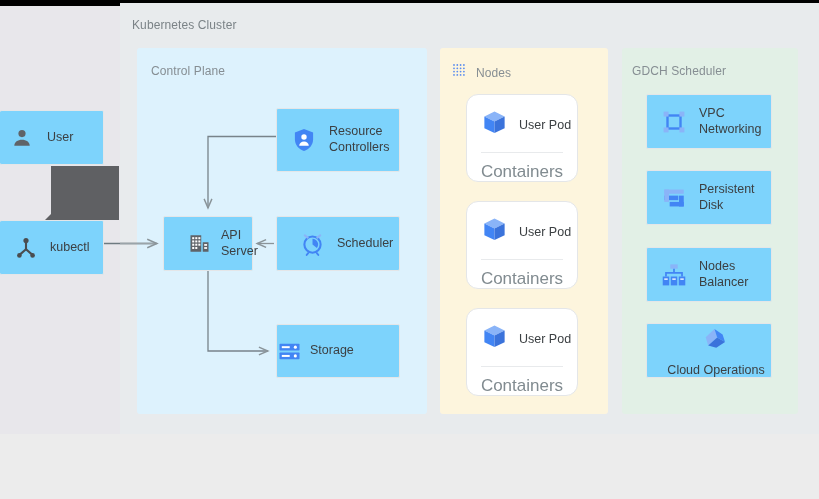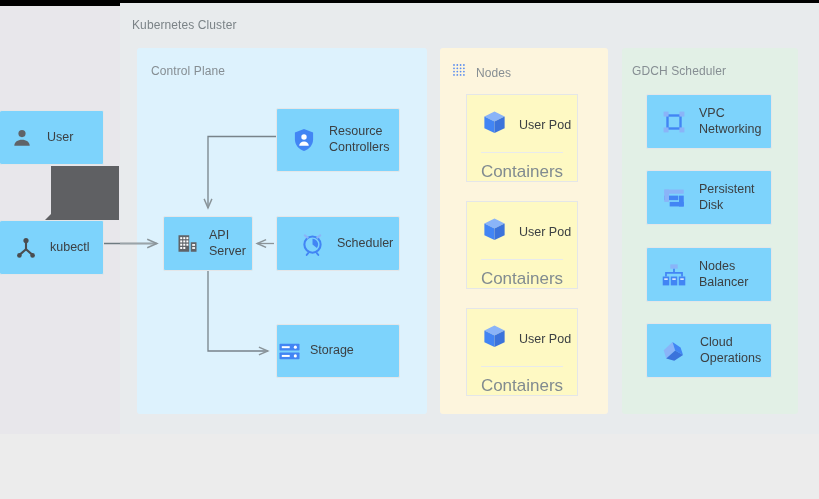--- a/index.html
+++ b/index.html
@@ -55,43 +55,43 @@
   
   .dark-overlay { position:absolute; left:51px; top:166px; width:68px; height:54px; background:#5f6063; }
   .dark-overlay::after {
     content:""; position:absolute; left:-6px; bottom:0;
     border-width:0 0 7px 7px; border-style:solid;
     border-color:transparent transparent #5f6063 transparent;
   }
 
   
   .c-rescon  { left:276px; top:108px; width:124px; height:64px; padding-left:14px; gap:12px; }
-  .c-api     { left:163px; top:216px; width:90px;  height:55px; padding-left:12px; gap:10px; }
+  .c-api     { left:163px; top:216px; width:90px;  height:55px; padding-left:24px; gap:10px; }
   .c-sched   { left:276px; top:216px; width:124px; height:55px; padding-left:23px; gap:12px; }
   .c-storage { left:276px; top:324px; width:124px; height:54px; gap:8px; }
 
   
   .pod {
-    position:absolute; background:#fef9c3; border:1px solid #e4e6e8; border-radius:0;
+    position:absolute; background:#ffffff; border:1px solid #e4e6e8; border-radius:12px;
     width:112px; height:88px; left:466px;
   }
   .pod-row { display:flex; align-items:center; gap:11px; padding:14px 0 0 14px; }
   .pod-row .txt { font-size:12.5px; color:#3c4043; }
   .pod-div { height:1px; background:#e8eaec; margin:12px 14px 0 14px; }
   .pod-sub { text-align:center; font-size:17px; color:#818b90; padding-top:9px; }
   .pod1 { top:94px; }
   .pod2 { top:201px; }
   .pod3 { top:308px; }
 
   
   .svc { left:646px; width:126px; height:55px; padding-left:14px; gap:12px; }
   .svc1 { top:94px; }
   .svc2 { top:170px; }
   .svc3 { top:247px; }
-  .svc4 { top:323px; }
+  .svc4 { top:323px;flex-direction:column; }
 
   
   svg.wires { position:absolute; left:0; top:0; width:819px; height:499px; pointer-events:none; }
 </style>
 </head>
 <body>
 
 <div id="canvas">
 
   <div class="topbar-left"></div>

